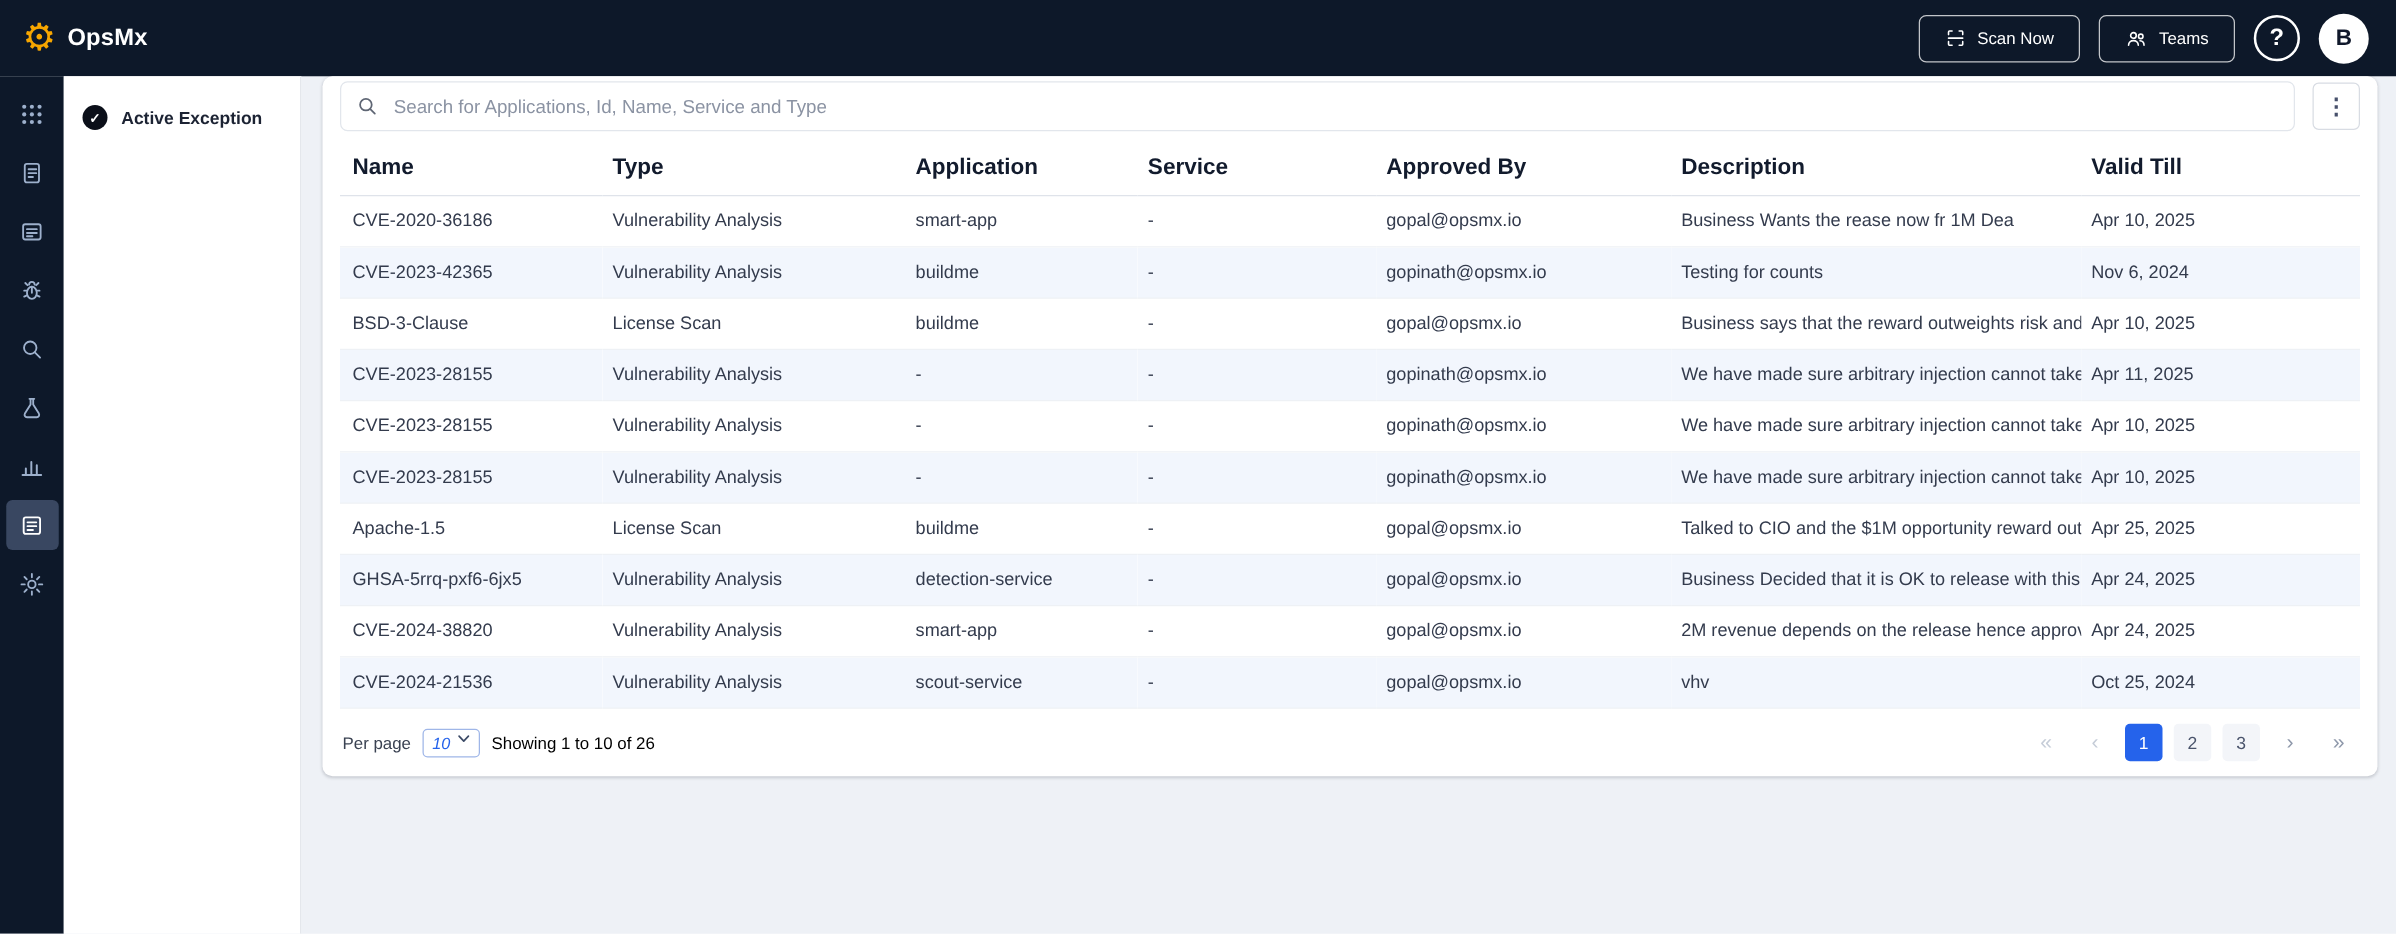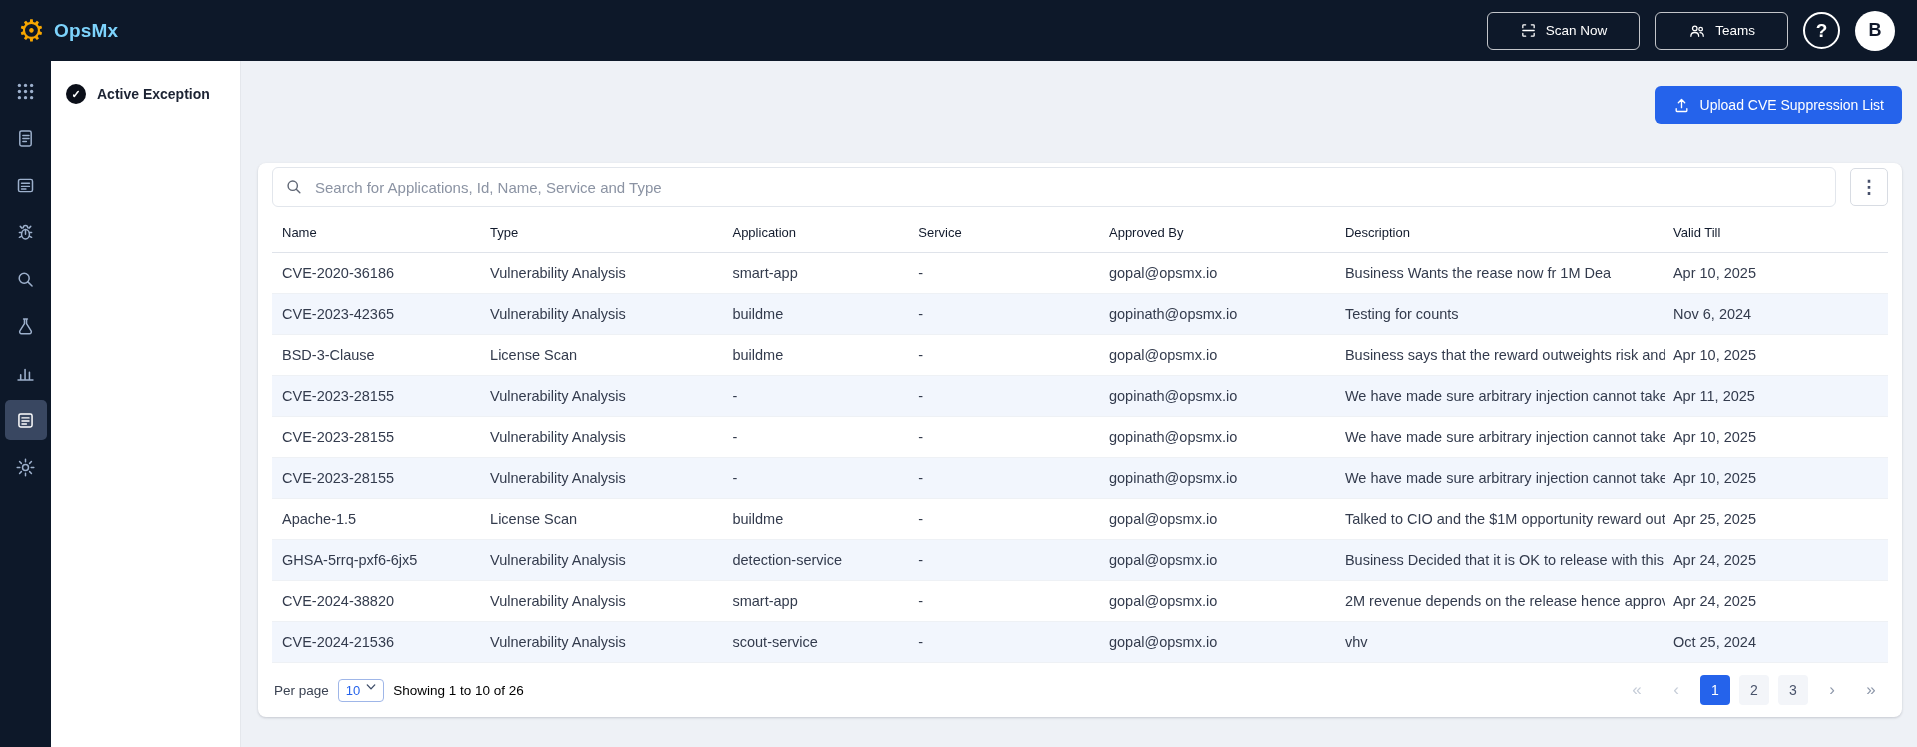--- a/index.html
+++ b/index.html
@@ -12,25 +12,25 @@
   *{box-sizing:border-box;}
   body{margin:0;width:1917px;height:747px;overflow:hidden;background:#eef1f6;
        font-family:"Liberation Sans",sans-serif;color:#1c2333;}
   button{font-family:inherit;}
 
   
   .navbar{height:61px;background:var(--navbar-bg);display:flex;align-items:center;
           justify-content:space-between;padding:0 22px 0 18px;}
   .brand{display:flex;align-items:center;gap:9px;}
   .logo{color:var(--logo-orange);font-size:30px;line-height:1;}
-  .brand-text{color:#7dd3fc;font-size:19px;font-weight:700;letter-spacing:.2px;}
+  .brand-text{color:#ffffff;font-size:19px;font-weight:700;letter-spacing:.2px;}
   .nav-right{display:flex;align-items:center;gap:15px;}
   .nav-pill{display:flex;align-items:center;gap:9px;background:transparent;color:#fff;
             border:1px solid rgba(255,255,255,.75);border-radius:6px;height:38px;
-            padding:0 32px;font-size:13.5px;cursor:pointer;}
+            padding:0 20px;font-size:13.5px;cursor:pointer;}
   .nav-pill svg{flex:0 0 auto;}
   .help-btn{width:37px;height:37px;border-radius:50%;border:2.5px solid #fff;background:transparent;
             color:#fff;font-size:19px;font-weight:700;display:flex;align-items:center;
             justify-content:center;cursor:pointer;}
   .avatar{width:40px;height:40px;border-radius:50%;background:#fff;color:#10182b;
           font-weight:700;font-size:18px;display:flex;align-items:center;justify-content:center;
           cursor:pointer;}
 
   
   .shell{display:flex;height:686px;}
@@ -63,31 +63,31 @@
   .search-box{flex:1;display:flex;align-items:center;gap:10px;height:40px;
               border:1px solid #e2e6ec;border-radius:6px;padding:0 12px;}
   .search-box svg{flex:0 0 auto;color:#5f6674;}
   .search-input{border:none;outline:none;flex:1;font-size:15px;color:#2b3343;background:transparent;}
   .search-input::placeholder{color:#8b93a3;}
   .kebab-btn{width:38px;height:38px;border:1px solid #d8dce3;background:#fff;border-radius:5px;
              color:#47506b;font-size:18px;font-weight:700;cursor:pointer;display:flex;
              align-items:center;justify-content:center;line-height:1;}
 
   table.grid{width:100%;border-collapse:collapse;table-layout:fixed;}
-  .grid th{text-align:left;font-size:13px;font-weight:400;color:#121b2d;
+  .grid th{text-align:left;font-size:18px;font-weight:700;color:#121b2d;
            padding:14px 8px 12px;border-bottom:1px solid #dfe3ea;white-space:nowrap;}
   .grid td{font-size:14.5px;color:#333b4d;padding:0 8px;height:41px;
            border-bottom:1px solid #eef1f5;white-space:nowrap;overflow:hidden;}
   .grid th:first-child,.grid td:first-child{padding-left:10px;}
   .grid tr.tint{background:var(--row-tint);}
 
   .table-footer{display:flex;align-items:center;justify-content:space-between;padding:12px 2px 4px;}
   .footer-left{display:flex;align-items:center;gap:9px;font-size:13.5px;color:#3a4252;}
   .per-page-select{display:inline-flex;align-items:flex-start;gap:6px;border:1px solid #9fb6e8;
-                   border-radius:4px;padding:3px 7px;color:var(--accent);font-size:13px;cursor:pointer;}
+                   border-radius:4px;padding:3px 7px;color:var(--accent);font-size:13px;cursor:pointer;font-style:italic;}
   .showing{color:#000000;}
   .pagination{display:flex;align-items:center;gap:9px;}
   #page-buttons{display:inline-flex;gap:9px;}
   .pg-btn{min-width:30px;height:30px;border:none;background:transparent;color:#6c7686;
           font-size:14px;cursor:pointer;border-radius:4px;display:inline-flex;
           align-items:center;justify-content:center;}
   .pg-btn.arrow{font-size:17px;color:#8f99ab;}
   .pg-btn.arrow.disabled{color:#c6cdd8;cursor:default;}
   .pg-btn.page{background:#f3f5f9;color:#49536b;}
   .pg-btn.page.active{background:var(--accent);color:#fff;}
@@ -190,28 +190,20 @@
   </nav>
 
   <aside class="sidebar">
     <div class="side-item">
       <span class="check-badge">✓</span>
       <span class="side-label">Active Exception</span>
     </div>
   </aside>
 
   <main class="main">
-    <div class="main-actions">
-      <button class="upload-btn">
-        <svg width="17" height="17" viewBox="0 0 24 24" fill="none" stroke="currentColor" stroke-width="1.9" stroke-linecap="round" stroke-linejoin="round">
-            <path d="M12 15V4M7.5 8 12 3.5 16.5 8M4.5 16.5v3a1 1 0 0 0 1 1h13a1 1 0 0 0 1-1v-3"></path>
-          </svg>
-        <span>Upload CVE Suppression List</span>
-      </button>
-    </div>
 
     <section class="card">
       <div class="toolbar">
         <div class="search-box">
           <svg width="18" height="18" viewBox="0 0 24 24" fill="none" stroke="currentColor" stroke-width="1.9" stroke-linecap="round">
               <circle cx="10.3" cy="10.3" r="6.2"></circle>
               <path d="M15 15l4.8 4.8"></path>
             </svg>
           <input class="search-input" type="text" placeholder="Search for Applications, Id, Name, Service and Type" style="">
         </div>

